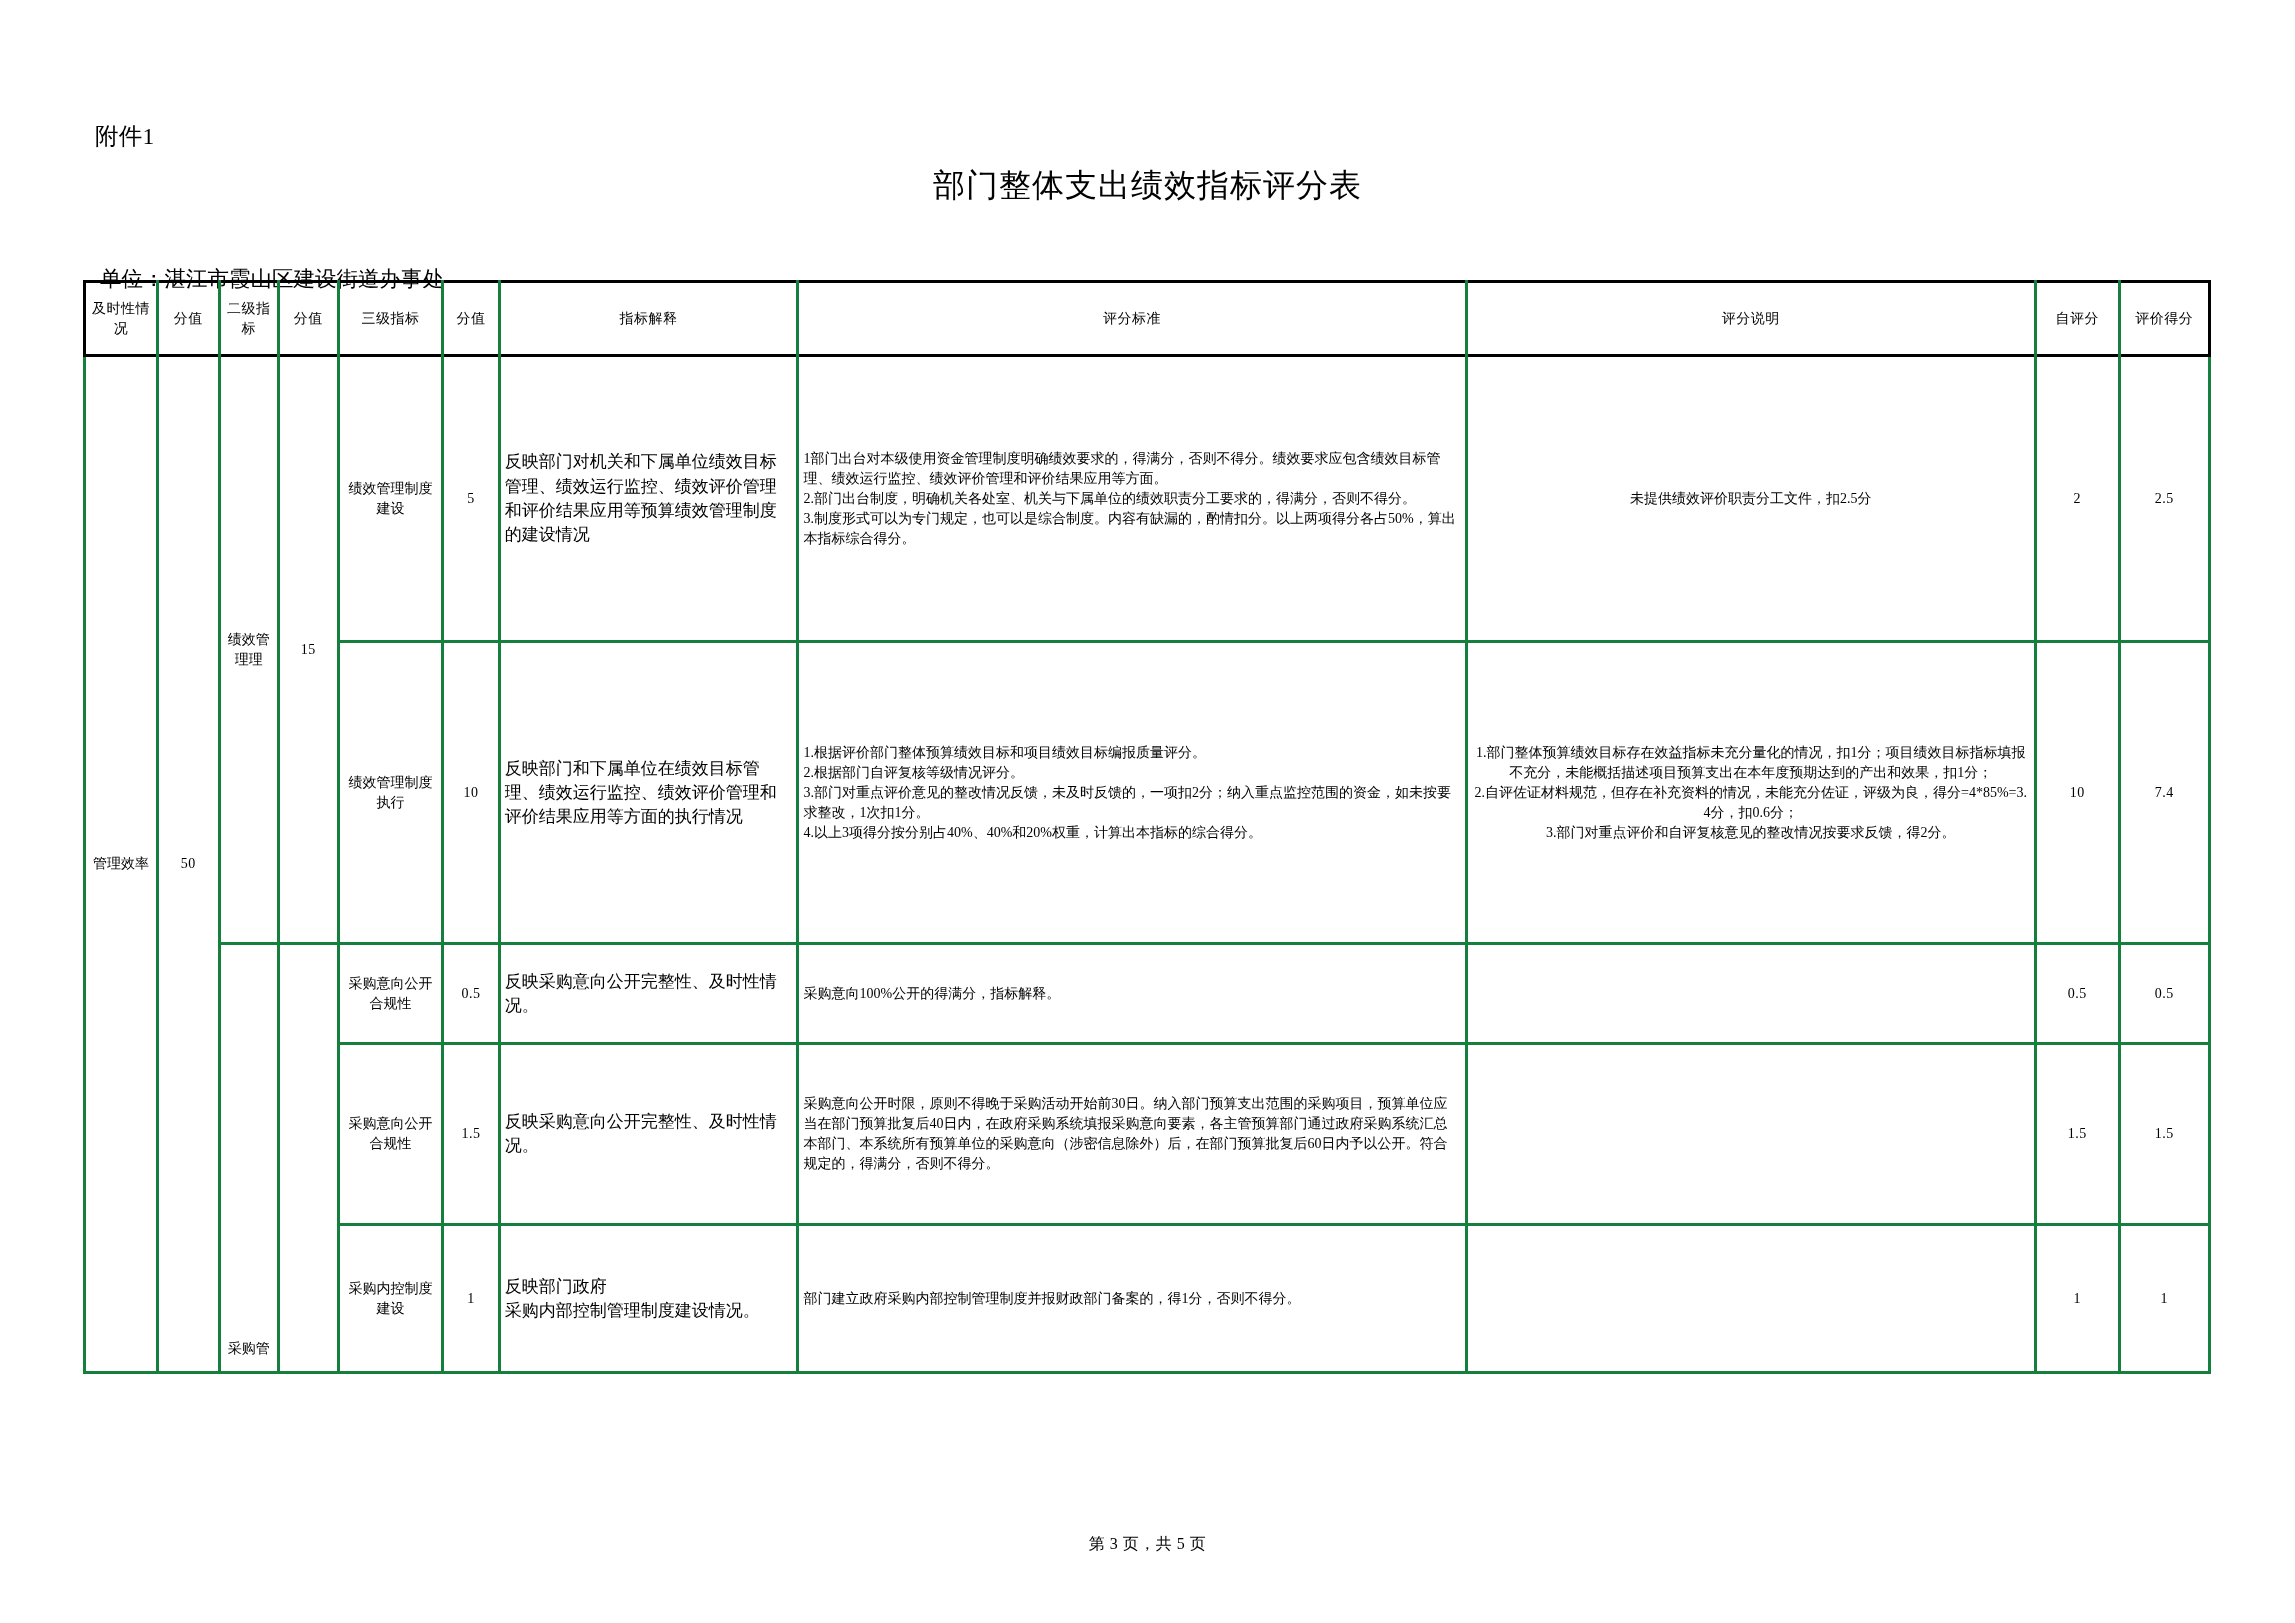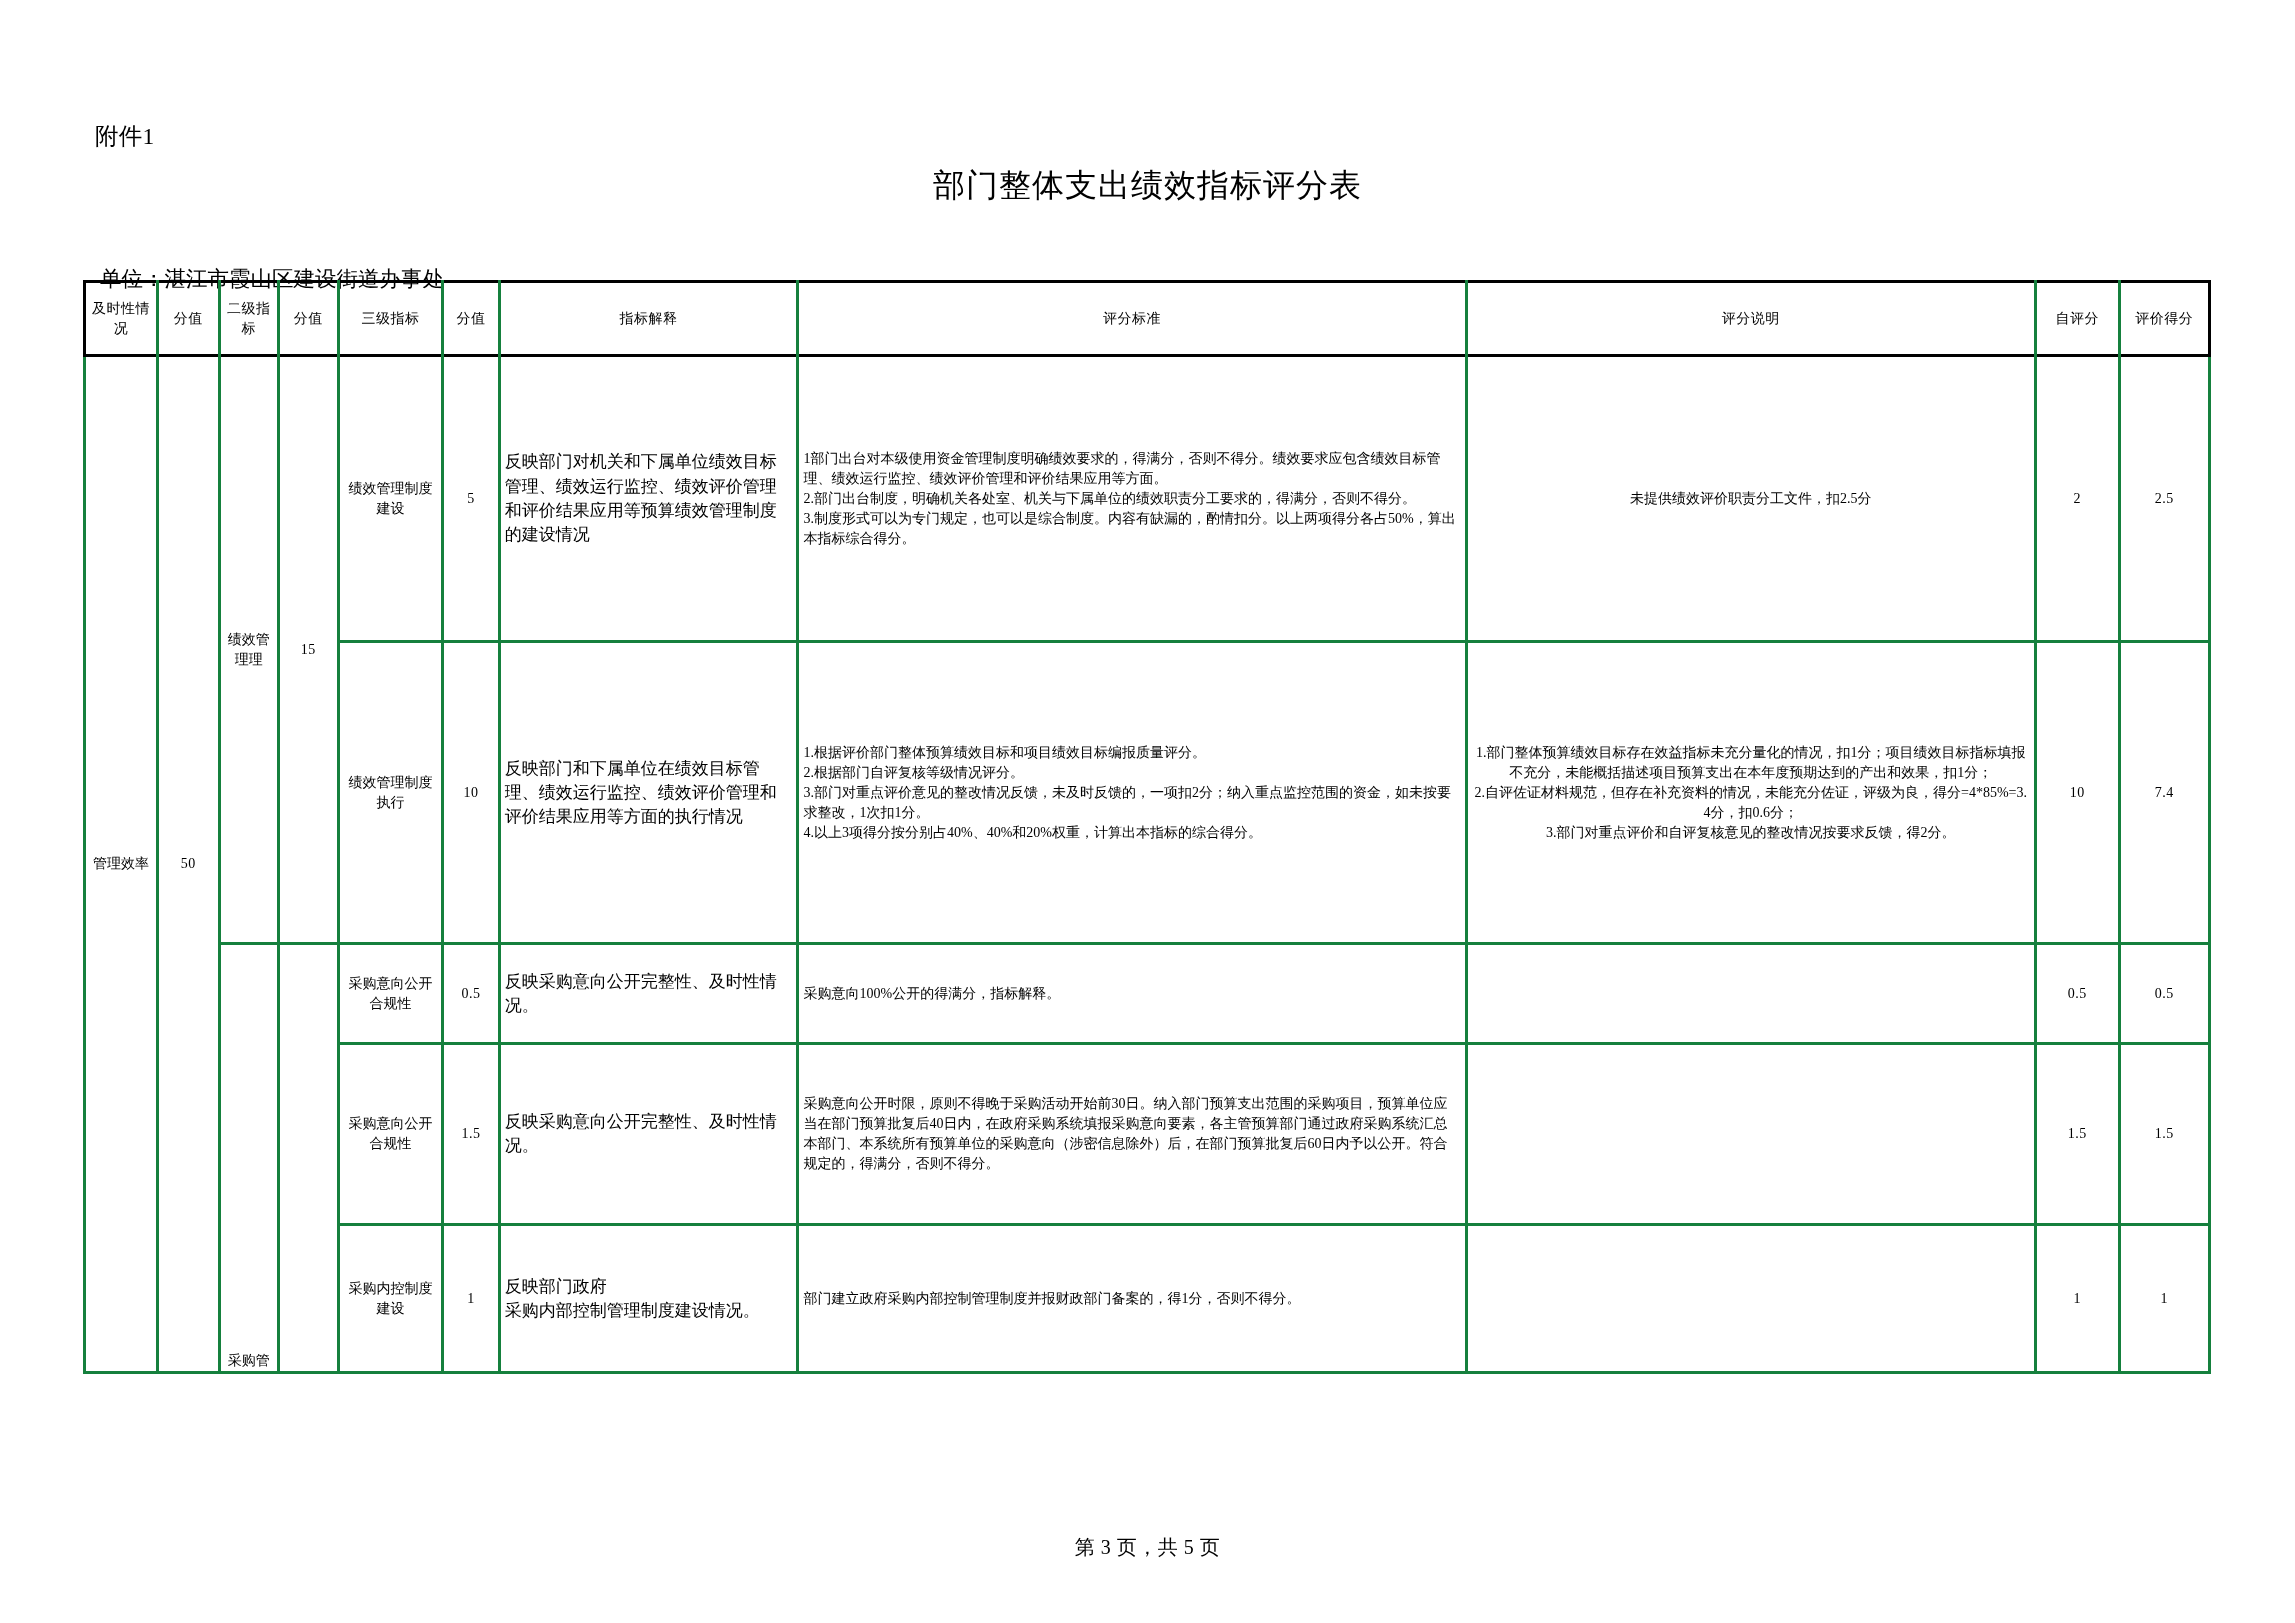--- a/index.html
+++ b/index.html
@@ -78,21 +78,21 @@
   .cell-l2 { font-size: 14px; text-align:center; }
   .cell-l3 { font-size: 14px; text-align:center; line-height:1.45; }
   .cell-explain { font-size: 17px; text-align:left; line-height:1.5; }
   .cell-std { font-size: 14px; text-align:left; line-height:1.52; }
   .cell-note { font-size: 14px; text-align:center; line-height:1.5; }
   .footer {
     position: absolute;
     left: 0; right: 0;
     top: 1534px;
     text-align: center;
-    font-size: 20px;
+    font-size: 16px;
     letter-spacing: 0.5px;
   }
   
   col.w-l1   { width: 66px; }
   col.w-s1   { width: 56px; }
   col.w-l2   { width: 54px; }
   col.w-s2   { width: 54px; }
   col.w-l3   { width: 95px; }
   col.w-s3   { width: 51px; }
   col.w-exp  { width: 271px; }
@@ -168,21 +168,21 @@
 3.部门对重点评价意见的整改情况反馈，未及时反馈的，一项扣2分；纳入重点监控范围的资金，如未按要求整改，1次扣1分。
 4.以上3项得分按分别占40%、40%和20%权重，计算出本指标的综合得分。</td>
         <td class="cell-note" style="white-space:pre-line;">1.部门整体预算绩效目标存在效益指标未充分量化的情况，扣1分；项目绩效目标指标填报不充分，未能概括描述项目预算支出在本年度预期达到的产出和效果，扣1分；
 2.自评佐证材料规范，但存在补充资料的情况，未能充分佐证，评级为良，得分=4*85%=3.4分，扣0.6分；
 3.部门对重点评价和自评复核意见的整改情况按要求反馈，得2分。</td>
         <td class="num">10</td>
         <td class="num edge-right">7.4</td>
       </tr>
 
       <tr class="row-thick" style="height:100px;">
-        <td class="cell-l2" rowspan="3" style="vertical-align:bottom; padding-bottom:0;">采购管</td>
+        <td class="cell-l2" rowspan="3" style="vertical-align:bottom; padding-bottom:12px;">采购管</td>
         <td class="num" rowspan="3"></td>
         <td class="cell-l3">采购意向公开合规性</td>
         <td class="num">0.5</td>
         <td class="cell-explain">反映采购意向公开完整性、及时性情况。</td>
         <td class="cell-std" style="white-space:pre-line;">采购意向100%公开的得满分，指标解释。</td>
         <td class="cell-note" style="white-space:pre-line;"></td>
         <td class="num">0.5</td>
         <td class="num edge-right">0.5</td>
       </tr>
 

